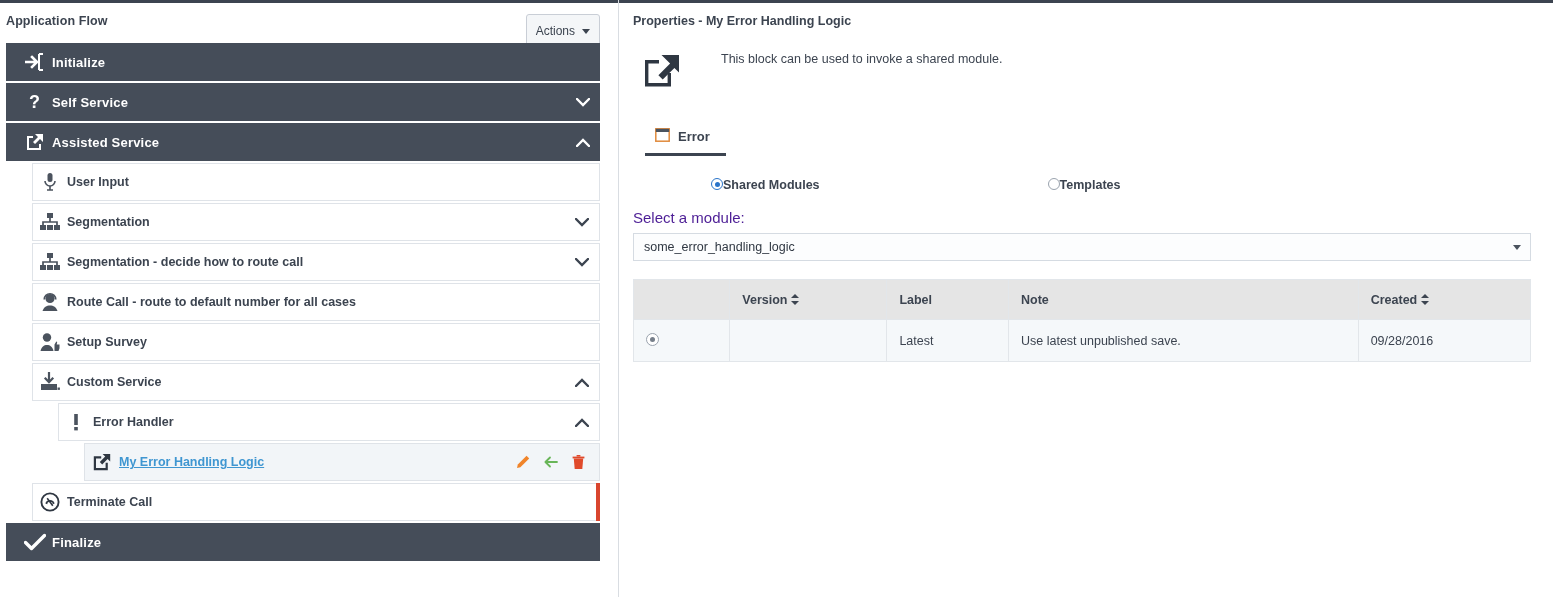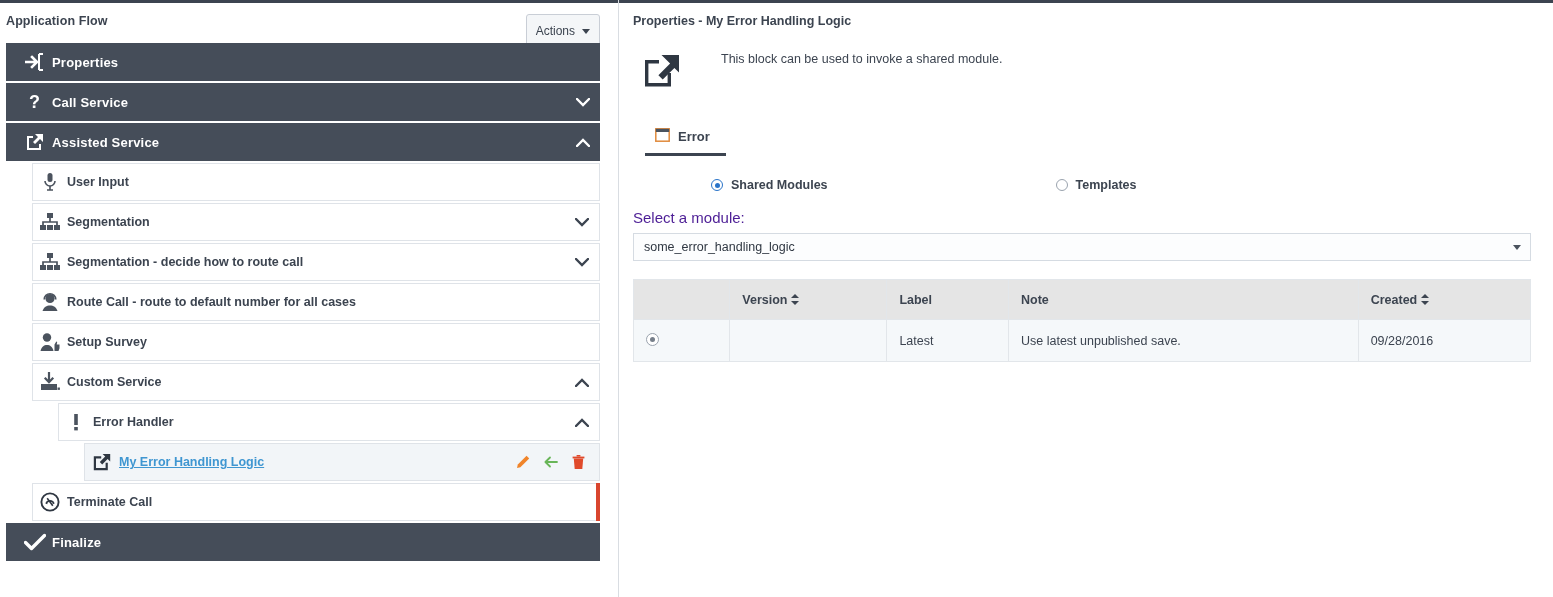--- a/index.html
+++ b/index.html
@@ -169,21 +169,21 @@
     cursor: pointer;
     margin-left: 12px;
   }
 
   .radios {
     display: flex; align-items: center;
     margin-top: 22px;
     padding-left: 78px;
     font-size: 12.5px; color: #3c4450; font-weight: bold;
   }
-  .radio-opt { display: flex; align-items: center; gap: 8px; cursor: pointer; }
+  .radio-opt { display: flex; align-items: flex-start; cursor: pointer; }
   .radio-opt.second { margin-left: 228px; }
   .radio {
     width: 12px; height: 12px; border-radius: 50%;
     border: 1px solid #9aa3ae; background: #fff;
     display: inline-block; position: relative;
   }
   .radio.checked { border-color: #2a74c9; }
   .radio.checked::after {
     content: ""; position: absolute;
     left: 2.5px; top: 2.5px; width: 5px; height: 5px;
@@ -290,31 +290,31 @@
 
     <div class="flow-list">
 
       <div class="node node-dark">
         <span class="node-icon">
           <svg width="20" height="18" viewBox="0 0 20 18" aria-hidden="true">
             <path d="M1 9h9M7 4l5 5-5 5" stroke="#fff" stroke-width="2.6" fill="none" stroke-linecap="square"></path>
             <path d="M14 1v16M14 1h4M14 17h4" stroke="#fff" stroke-width="2" fill="none"></path>
           </svg>
         </span>
-        <span class="node-label">Properties</span>
+        <span class="node-label">Initialize</span>
         <span class="chev"></span>
       </div>
 
       <div class="node node-dark">
         <span class="node-icon">
           <svg width="14" height="20" viewBox="0 0 14 20" aria-hidden="true">
             <text x="1" y="16" font-family="Liberation Sans, sans-serif" font-size="18" font-weight="bold" fill="#fff">?</text>
           </svg>
         </span>
-        <span class="node-label">Call Service</span>
+        <span class="node-label">Self Service</span>
         <span class="chev">
           <svg width="14" height="9" viewBox="0 0 14 9">
               <path d="M1 1l6 6 6-6" stroke="#fff" stroke-width="2.4" fill="none" stroke-linecap="round"></path>
             </svg>
         </span>
       </div>
 
       <div class="node node-dark">
         <span class="node-icon">
           <svg width="20" height="20" viewBox="0 0 20 20" aria-hidden="true">

